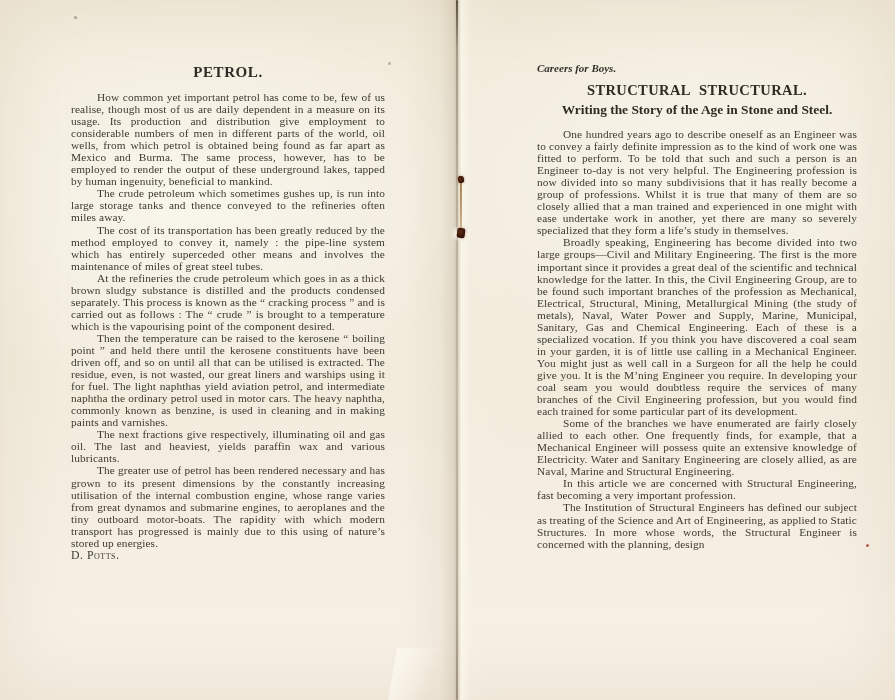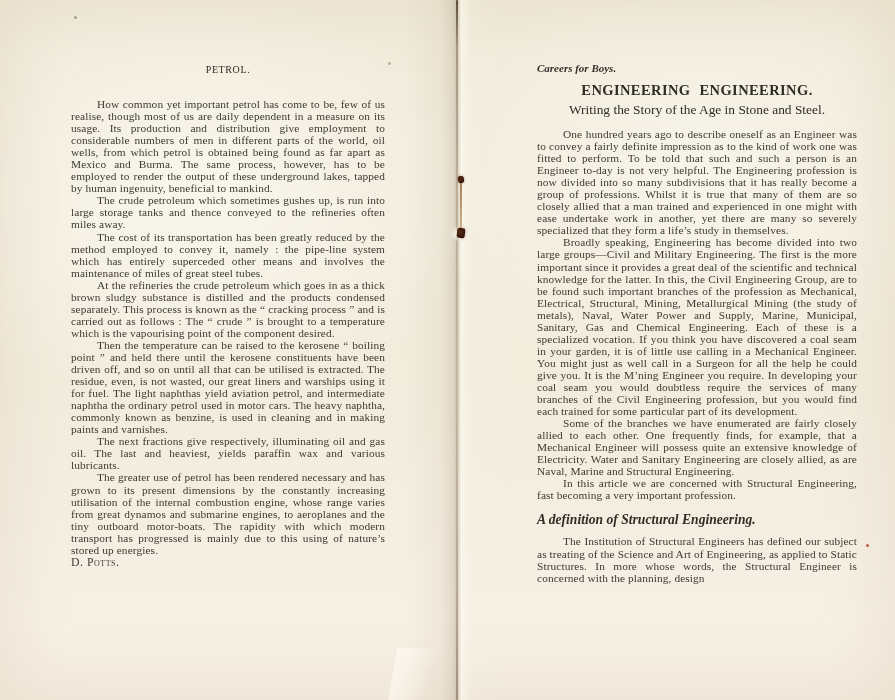--- a/index.html
+++ b/index.html
@@ -28,24 +28,24 @@
     margin: 0;
     text-align: justify;
     text-indent: 26px;
     font-size: 11.35px;
     line-height: 12.05px;
     letter-spacing: 0.1px;
     hyphens: auto;
     -webkit-hyphens: auto;
   }
   .page-title {
-    margin: 0 0 23px 0;
+    margin: 0 0 10px 0;
     text-align: center;
-    font-size: 10px;
-    font-weight: normal;
+    font-size: 15px;
+    font-weight: bold;
     letter-spacing: 0.6px;
     color: #2f2c25;
   }
   .running-head {
     margin: 0 0 8px 0;
     font-size: 11px;
     font-weight: bold;
     font-style: italic;
     color: #34302a;
   }
@@ -55,21 +55,21 @@
     font-size: 14.5px;
     font-weight: bold;
     letter-spacing: 0.4px;
     word-spacing: 5px;
     color: #2f2c25;
   }
   .sub-title {
     margin: 0 0 10px 0;
     text-align: center;
     font-size: 13.4px;
-    font-weight: normal;
+    font-weight: bold;
     color: #2f2c25;
   }
   .signature {
     margin: 0;
     padding-right: 28px;
     text-align: left;
     font-size: 11.8px;
     line-height: 12.05px;
     font-variant: small-caps;
     letter-spacing: 0.5px;
@@ -147,27 +147,26 @@
   <p class="body">The cost of its transportation has been greatly reduced by the method employed to convey it, namely : the pipe-line system which has entirely superceded other means and involves the maintenance of miles of great steel tubes.</p>
   <p class="body">At the refineries the crude petroleum which goes in as a thick brown sludgy substance is distilled and the products condensed separately. This process is known as the “ cracking process ” and is carried out as follows : The “ crude ” is brought to a temperature which is the vapourising point of the component desired.</p>
   <p class="body">Then the temperature can be raised to the kerosene “ boiling point ” and held there until the kerosene constituents have been driven off, and so on until all that can be utilised is extracted. The residue, even, is not wasted, our great liners and warships using it for fuel. The light naphthas yield aviation petrol, and intermediate naphtha the ordinary petrol used in motor cars. The heavy naphtha, commonly known as benzine, is used in cleaning and in making paints and varnishes.</p>
   <p class="body">The next fractions give respectively, illuminating oil and gas oil. The last and heaviest, yields paraffin wax and various lubricants.</p>
   <p class="body">The greater use of petrol has been rendered necessary and has grown to its present dimensions by the constantly increasing utilisation of the internal combustion engine, whose range varies from great dynamos and submarine engines, to aeroplanes and the tiny outboard motor-boats. The rapidity with which modern transport has progressed is mainly due to this using of nature’s stored up energies.</p>
   <p class="signature">D. Potts.</p>
 </div>
 
 <div class="page-col right">
   <div class="running-head">Careers for Boys.</div>
-  <h2 class="main-title">ENGINEERING ENGINEERING.</h2>
+  <h2 class="main-title">STRUCTURAL STRUCTURAL.</h2>
   <h3 class="sub-title">Writing the Story of the Age in Stone and Steel.</h3>
   <p class="body">One hundred years ago to describe oneself as an Engineer was to convey a fairly definite impression as to the kind of work one was fitted to perform. To be told that such and such a person is an Engineer to-day is not very helpful. The Engineering profession is now divided into so many subdivisions that it has really become a group of professions. Whilst it is true that many of them are so closely allied that a man trained and experienced in one might with ease undertake work in another, yet there are many so severely specialized that they form a life’s study in themselves.</p>
   <p class="body">Broadly speaking, Engineering has become divided into two large groups—Civil and Military Engineering. The first is the more important since it provides a great deal of the scientific and technical knowledge for the latter. In this, the Civil Engineering Group, are to be found such important branches of the profession as Mechanical, Electrical, Structural, Mining, Metallurgical Mining (the study of metals), Naval, Water Power and Supply, Marine, Municipal, Sanitary, Gas and Chemical Engineering. Each of these is a specialized vocation. If you think you have discovered a coal seam in your garden, it is of little use calling in a Mechanical Engineer. You might just as well call in a Surgeon for all the help he could give you. It is the M’ning Engineer you require. In developing your coal seam you would doubtless require the services of many branches of the Civil Engineering profession, but you would find each trained for some particular part of its development.</p>
   <p class="body">Some of the branches we have enumerated are fairly closely allied to each other. One frequently finds, for example, that a Mechanical Engineer will possess quite an extensive knowledge of Electricity. Water and Sanitary Engineering are closely allied, as are Naval, Marine and Structural Engineering.</p>
   <p class="body">In this article we are concerned with Structural Engineering, fast becoming a very important profession.</p>
-  <h4 class="section-heading">A definition of Structural Engineering.</h4>
   <p class="body">The Institution of Structural Engineers has defined our subject as treating of the Science and Art of Engineering, as applied to Static Structures. In more whose words, the Structural Engineer is concerned with the planning, design</p>
 </div>
 
 <div class="gutter">
   <div class="crease"></div>
   <div class="thread"></div>
   <div class="staple top"></div>
   <div class="staple bottom"></div>
 </div>
 

